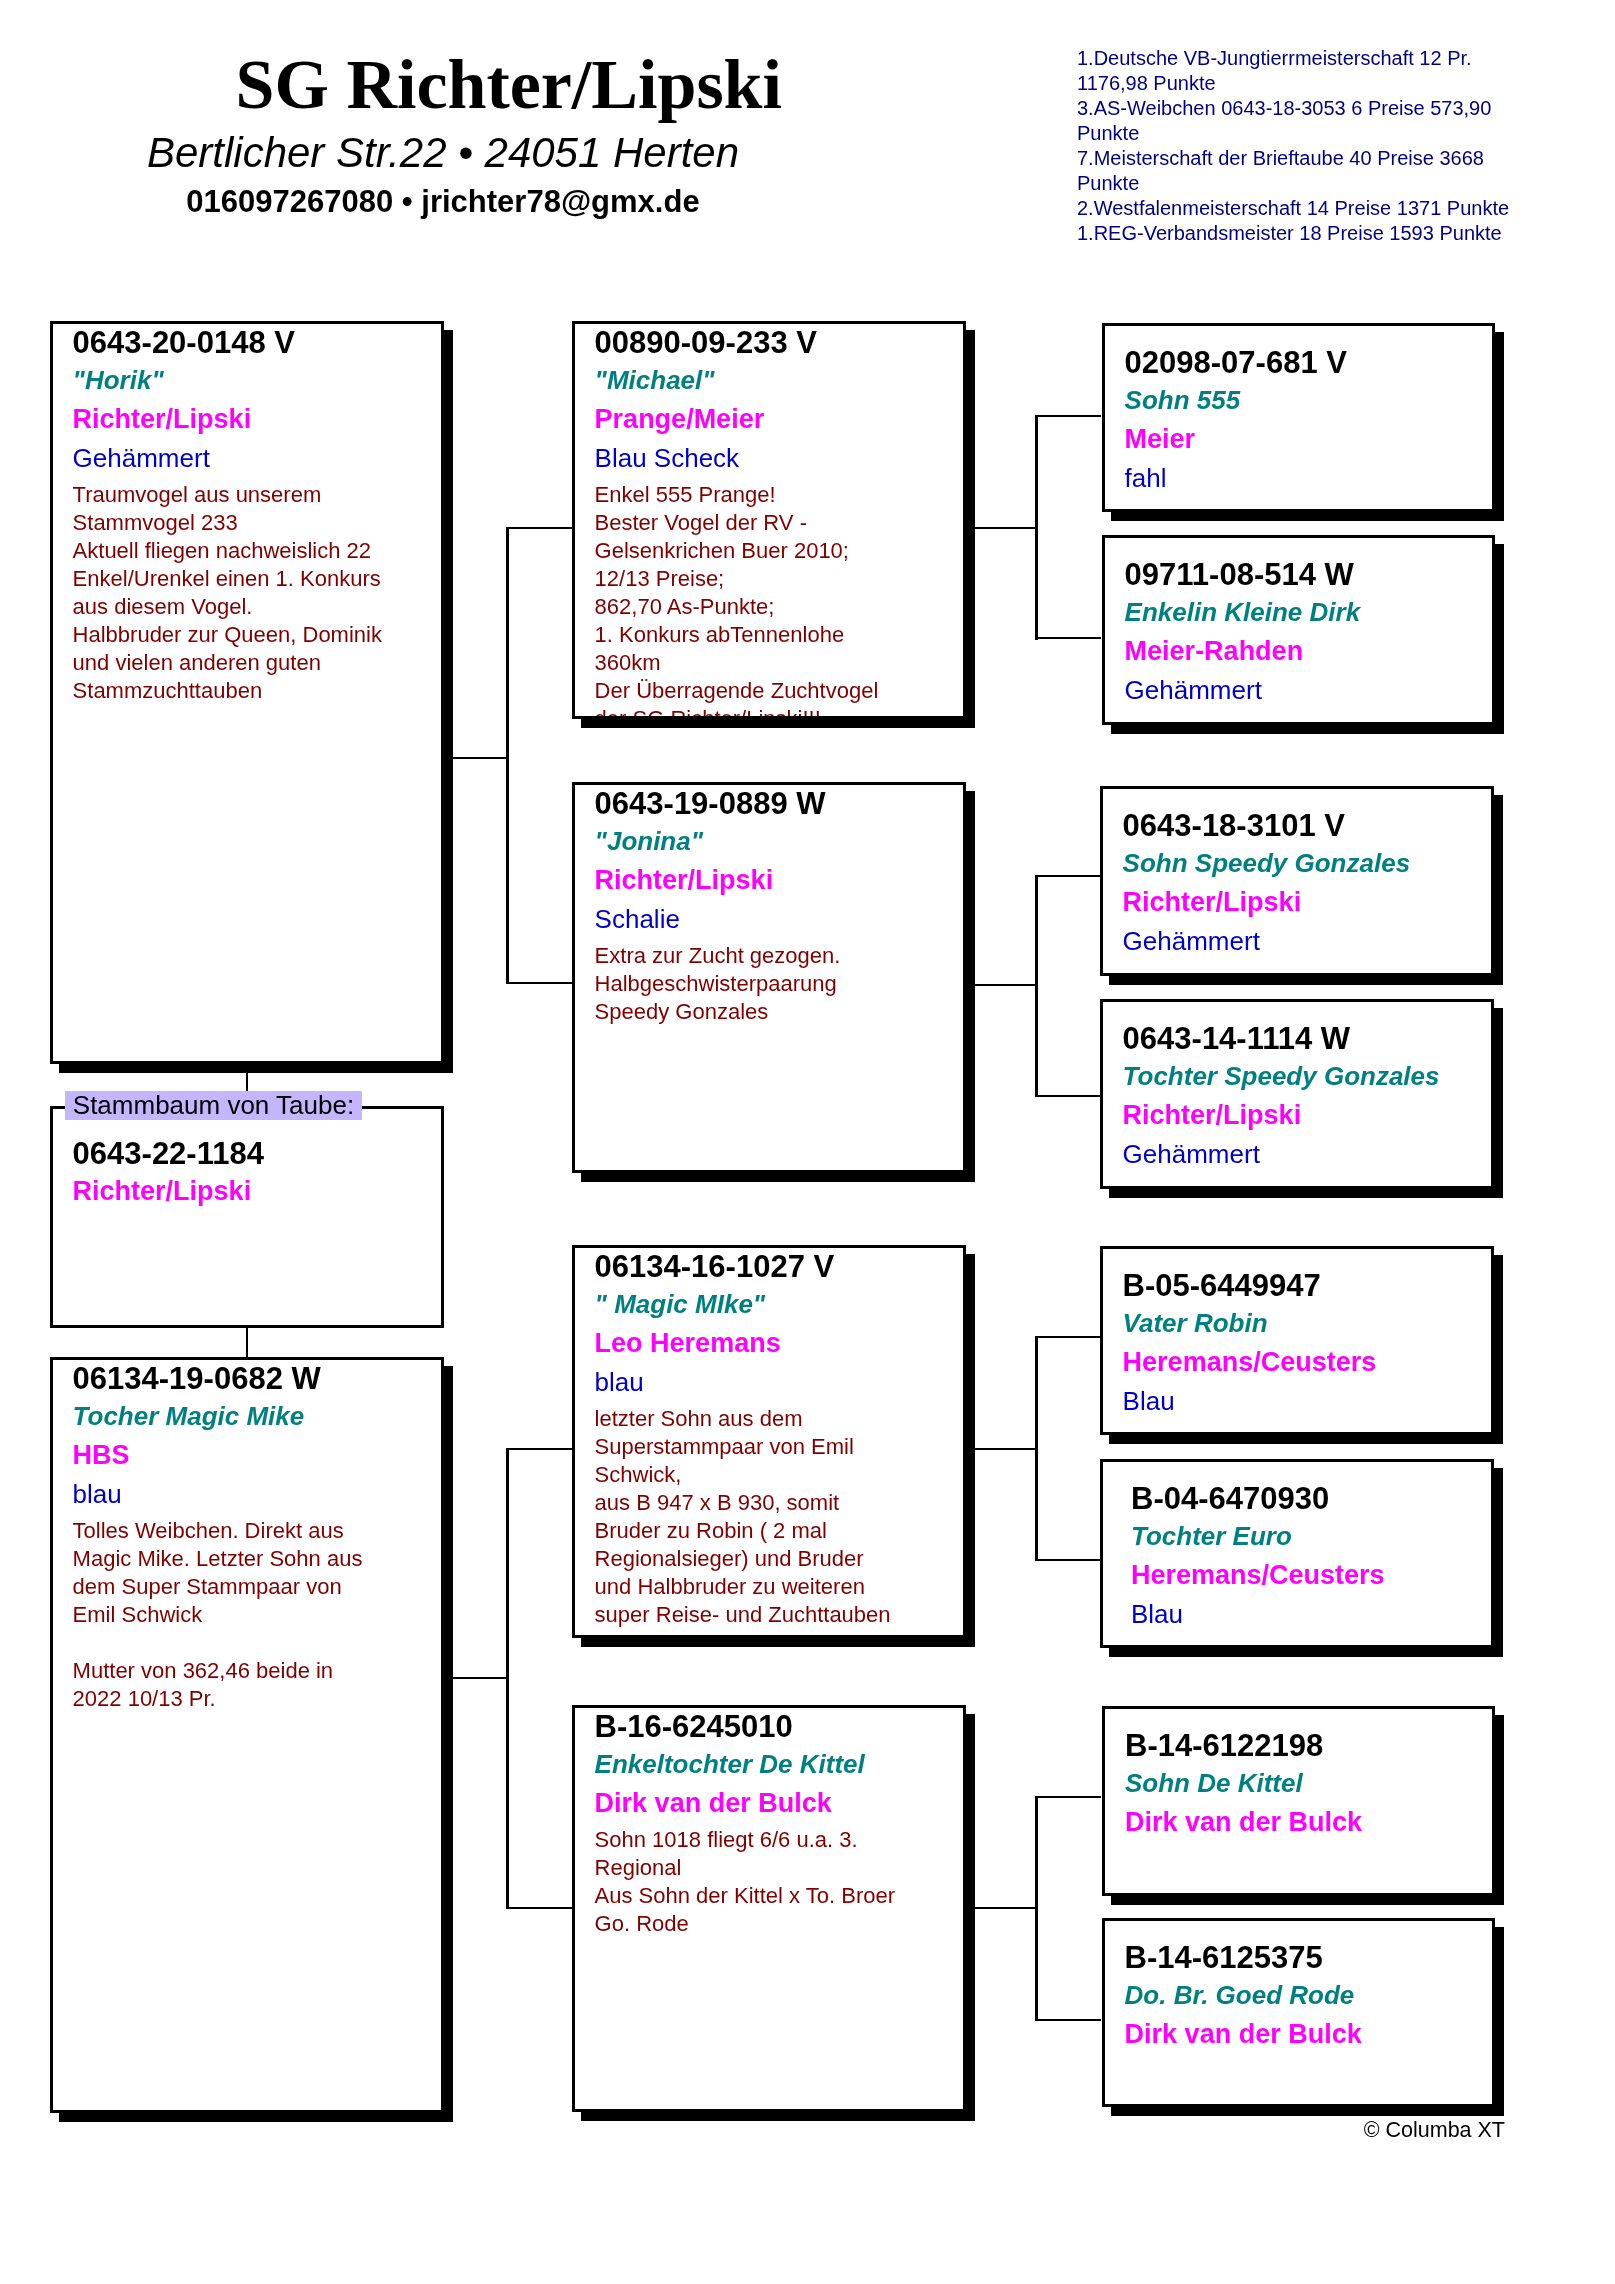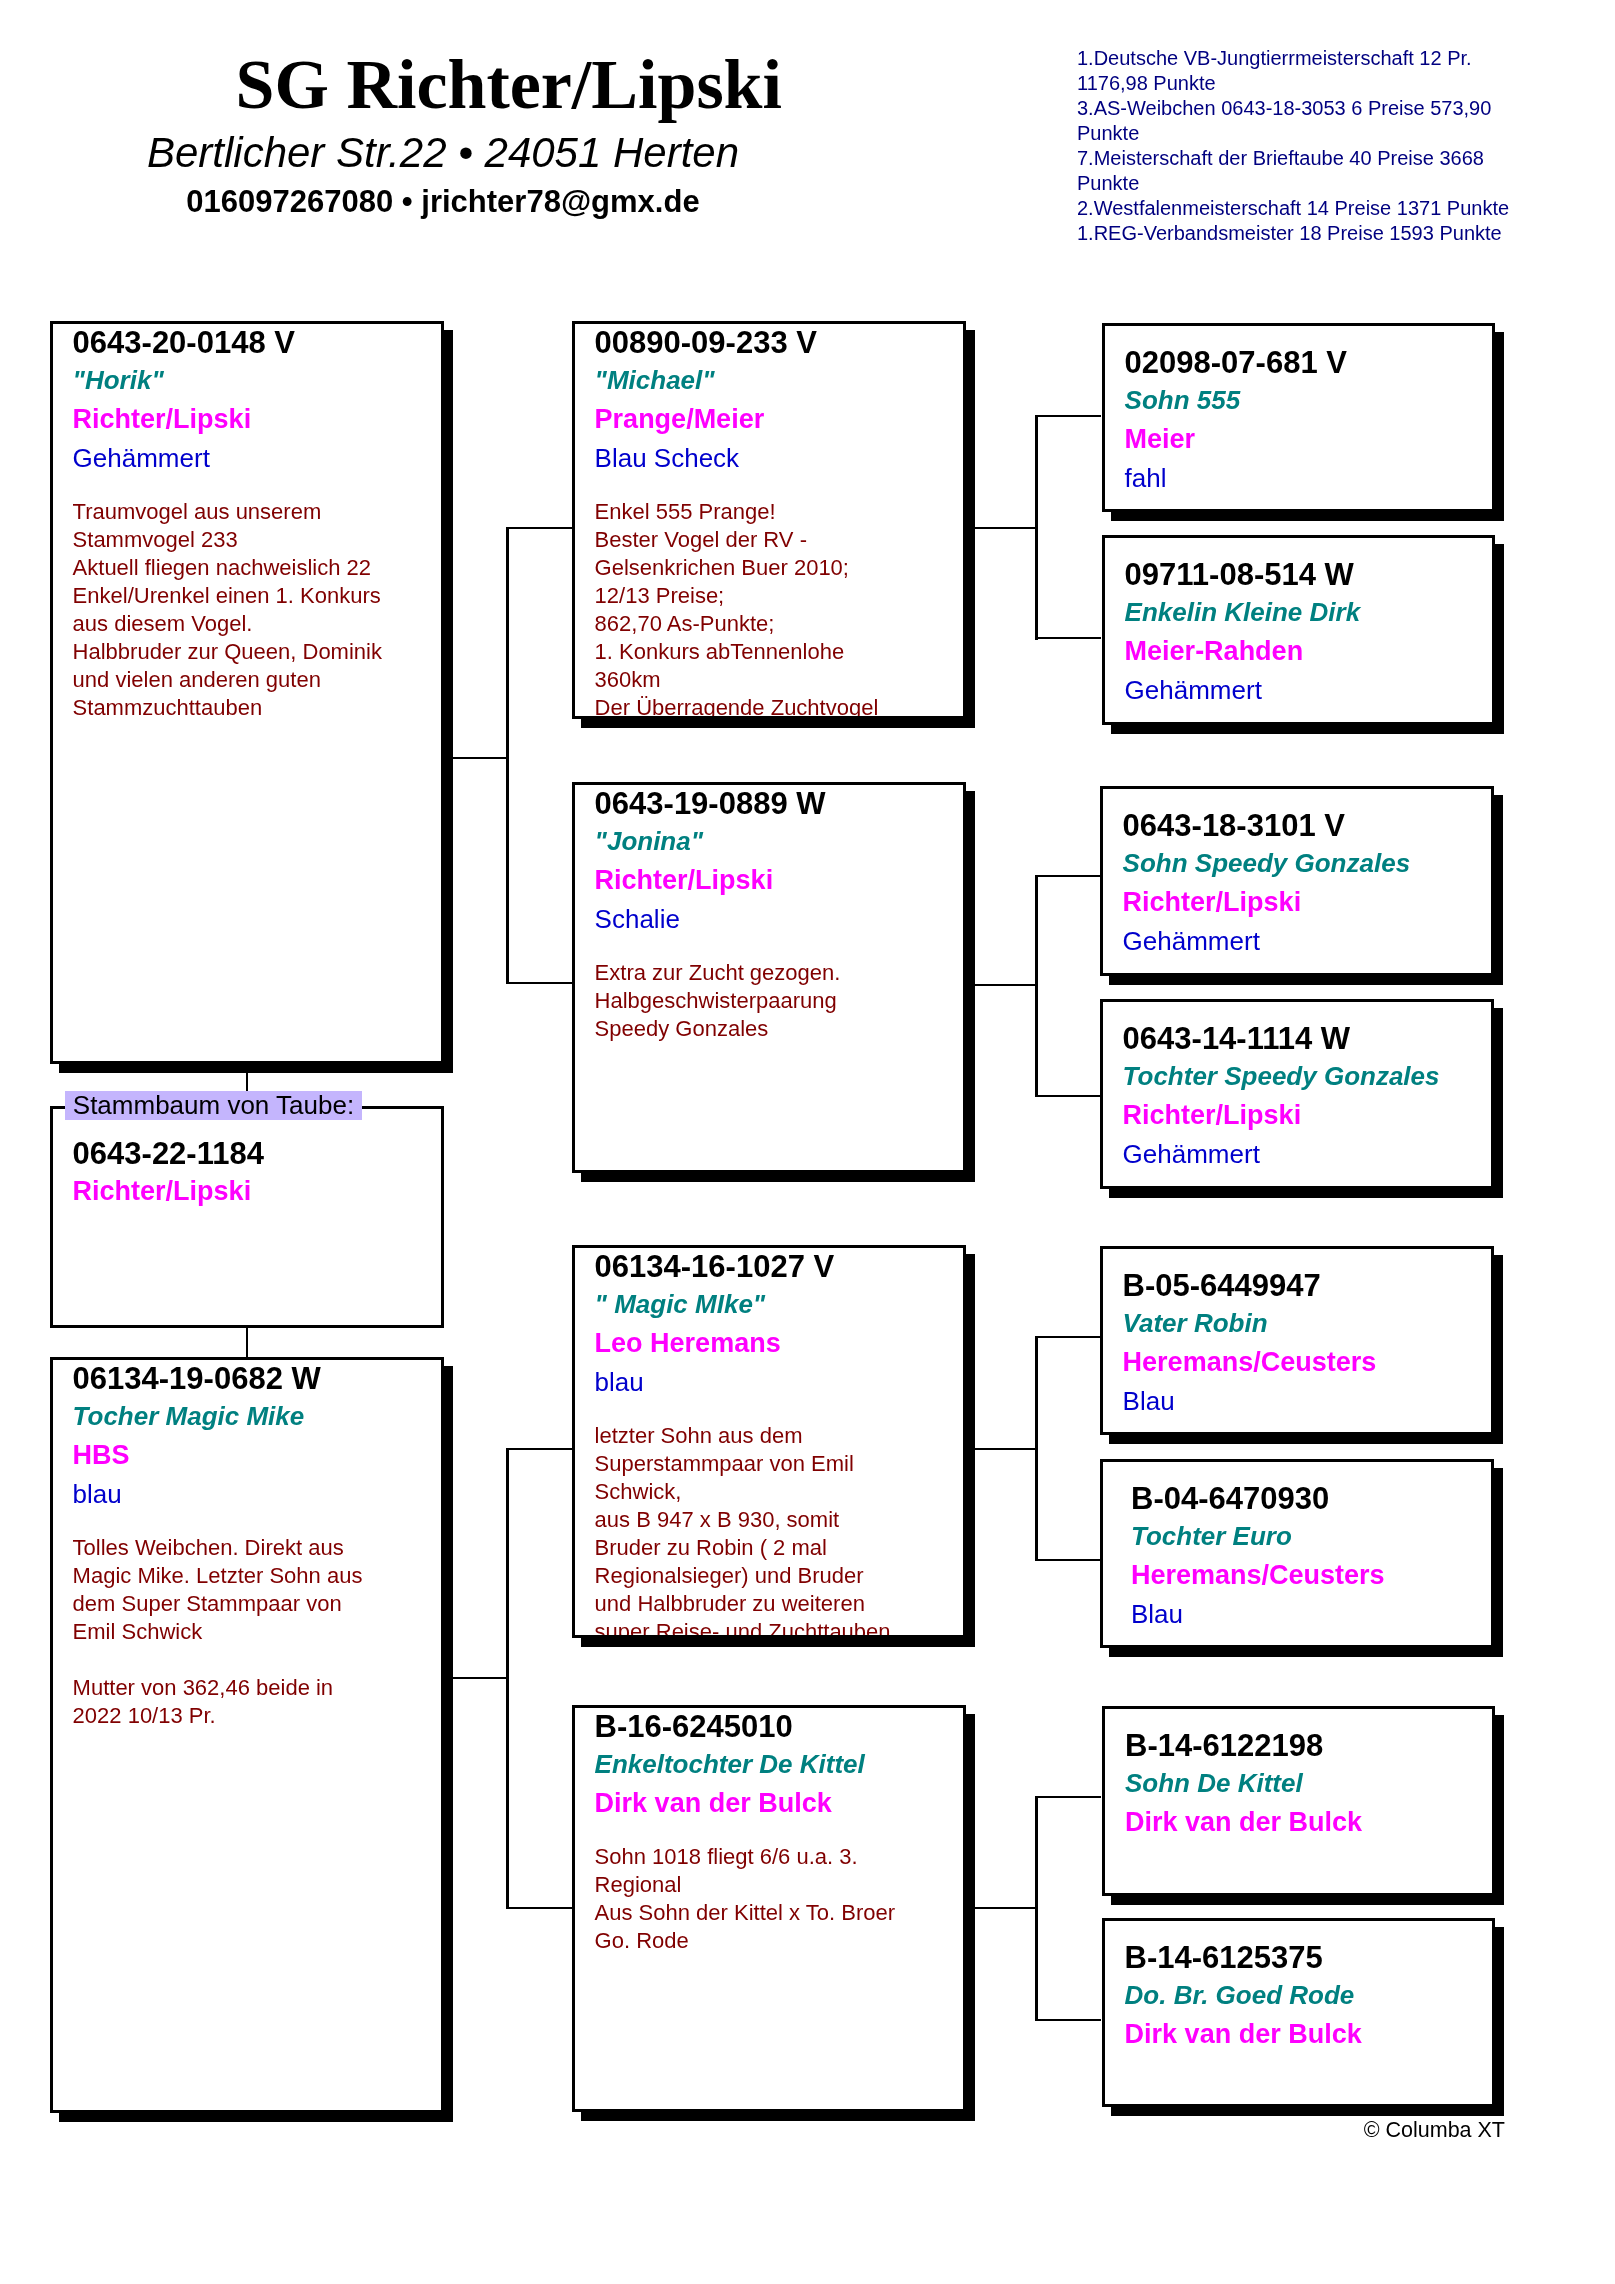--- a/index.html
+++ b/index.html
@@ -13,21 +13,21 @@
   .achv { left:1077px; top:46px; width:456px; color:#000080; font-size:20px; line-height:25px; }
   .achv div { white-space:normal; }
 
   .box { position:absolute; background:#fff; border:3.3px solid #000; box-sizing:border-box;
          box-shadow:9px 9px 0 0 #000; overflow:hidden; padding:0 19.6px; }
   .box.noshadow { box-shadow:none; }
   .ring { font-weight:bold; font-size:31px; color:#000; line-height:37px; white-space:nowrap; }
   .name { font-weight:bold; font-style:italic; font-size:26px; color:#008080; line-height:39px; white-space:nowrap; }
   .breeder { font-weight:bold; font-size:27px; color:#ff00ff; line-height:39px; white-space:nowrap; }
   .color { font-size:26px; color:#0000cc; line-height:39px; }
-  .notes { font-size:22px; color:#800000; line-height:28px; margin-top:20px; white-space:pre-line; }
+  .notes { font-size:22px; color:#800000; line-height:28px; margin-top:3px; white-space:pre-line; }
 
   .small .ring { margin-top:18px; }
 
   .line { position:absolute; background:#000; }
   .subject-label { position:absolute; left:65px; top:1091px; background:#c4b5fd; padding:0 7.8px;
                    font-size:26px; color:#000; line-height:29px; }
   .footer { position:absolute; right:111px; top:2118px; font-size:21.5px; color:#000; }
 </style>
 </head>
 <body>

